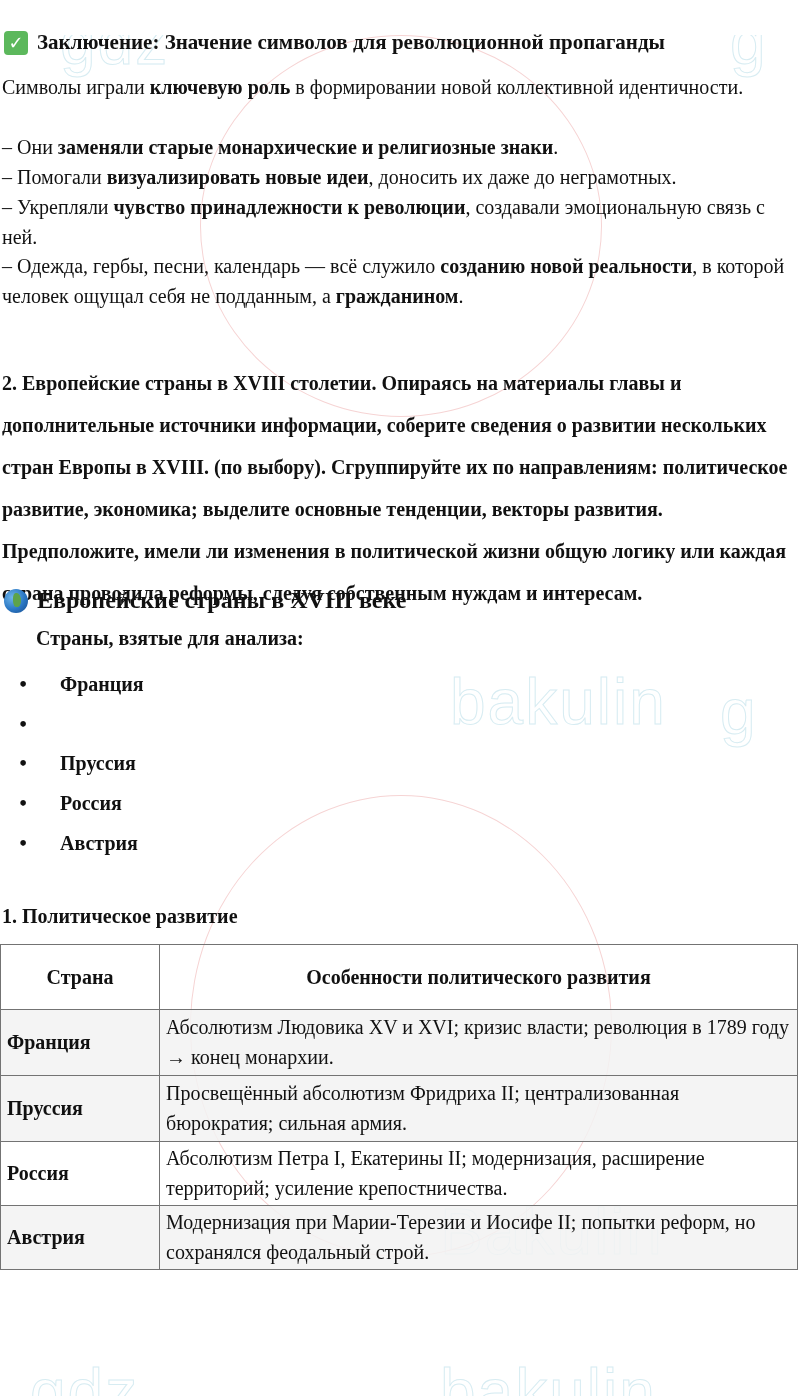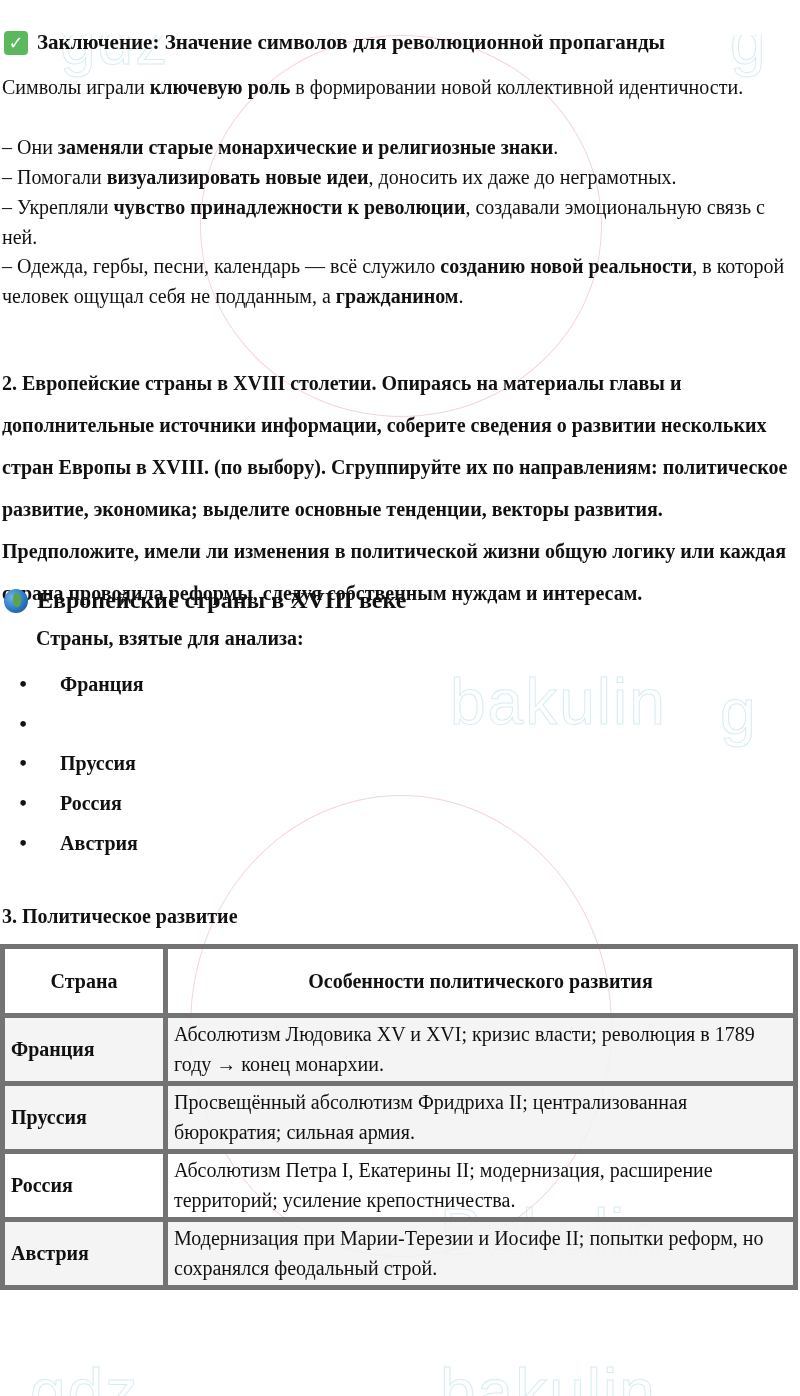--- a/index.html
+++ b/index.html
@@ -22,21 +22,21 @@
   .para { position: absolute; left: 2px; width: 796px; font-size: 20px; line-height: 29.5px; }
   .para b { font-weight: bold; }
   .task { position: absolute; left: 2px; top: 362px; width: 796px; font-size: 20px; font-weight: bold; line-height: 42px; }
   .h2 { position: absolute; left: 4px; top: 587px; font-size: 24px; font-weight: bold; display: flex; align-items: center; }
   .h3 { position: absolute; left: 2px; top: 627px; font-size: 20px; font-weight: bold; margin-left: 34px; }
   .bullets { position: absolute; left: 0; top: 665px; margin: 0; padding: 0; list-style: none; }
   .bullets li { height: 39.6px; display: flex; align-items: center; font-size: 20px; font-weight: bold; }
   .bullets .dot { width: 60px; padding-left: 18px; box-sizing: border-box; font-family: "DejaVu Sans", sans-serif; font-size: 16px; }
   .h4 { position: absolute; left: 2px; top: 905px; font-size: 20px; font-weight: bold; }
   table.pol { position: absolute; left: 0; top: 944px; width: 798px; border-collapse: collapse; font-size: 20px; }
-  table.pol td, table.pol th { border: 5px solid #737373; vertical-align: middle; }
+  table.pol td, table.pol th { border: 1px solid #737373; vertical-align: middle; }
   table.pol th { height: 62px; font-weight: bold; text-align: center; }
   table.pol td { padding: 2px 6px; line-height: 29.5px; }
   table.pol td.c1 { width: 146px; font-weight: bold; }
   table.pol tr.alt td { background: rgba(242,242,242,0.85); }
 </style>
 </head>
 <body>
 
 <div class="watermark">
   <div class="wm-text" style="left:60px;top:-30px;">gdz</div>
@@ -95,21 +95,21 @@
     <li>
         <span class="dot">•</span>
         <span>Россия</span>
       </li>
     <li>
         <span class="dot">•</span>
         <span>Австрия</span>
       </li>
   </ul>
 
-  <div class="h4">3. Политическое развитие</div>
+  <div class="h4">1. Политическое развитие</div>
 
   <table class="pol">
     <thead>
       <tr>
         <th>Страна</th>
         <th>Особенности политического развития</th>
       </tr>
     </thead>
     <tbody>
       <tr class="alt" style="height:66px;">

